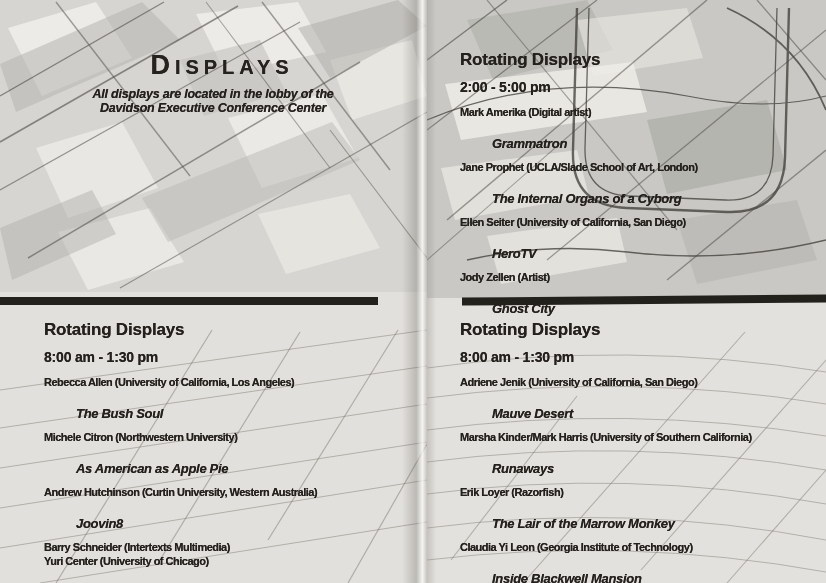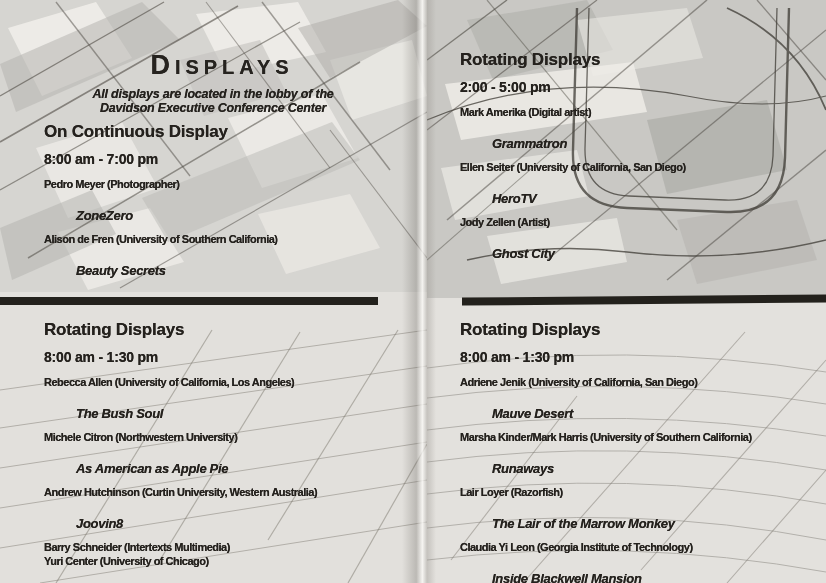--- a/index.html
+++ b/index.html
@@ -133,32 +133,20 @@
   </svg>
 
   <div class="gutter"></div>
 
   <div class="page-title txt">DISPLAYS</div>
   <div class="subtitle txt">
     <div>All displays are located in the lobby of the</div>
     <div>Davidson Executive Conference Center</div>
   </div>
 
-  <div class="section txt" style="left:44px; top:122px;">
-    <div class="sec-heading">On Continuous Display</div>
-    <div class="sec-time">8:00 am - 7:00 pm</div>
-    <div class="entry">
-      <div class="entry-name">Pedro Meyer (Photographer)</div>
-      <div class="entry-work">ZoneZero</div>
-    </div>
-    <div class="entry">
-      <div class="entry-name">Alison de Fren (University of Southern California)</div>
-      <div class="entry-work">Beauty Secrets</div>
-    </div>
-  </div>
 
   <div class="bar bar-left"></div>
 
   <div class="section txt" style="left:44px; top:320px;">
     <div class="sec-heading">Rotating Displays</div>
     <div class="sec-time">8:00 am - 1:30 pm</div>
     <div class="entry">
       <div class="entry-name">Rebecca Allen (University of California, Los Angeles)</div>
       <div class="entry-work">The Bush Soul</div>
     </div>
@@ -178,20 +166,24 @@
   </div>
 
   <div class="section txt" style="left:460px; top:50px;">
     <div class="sec-heading">Rotating Displays</div>
     <div class="sec-time">2:00 - 5:00 pm</div>
     <div class="entry">
       <div class="entry-name">Mark Amerika (Digital artist)</div>
       <div class="entry-work">Grammatron</div>
     </div>
     <div class="entry">
+      <div class="entry-name">Jane Prophet (UCLA/Slade School of Art, London)</div>
+      <div class="entry-work">The Internal Organs of a Cyborg</div>
+    </div>
+    <div class="entry">
       <div class="entry-name">Ellen Seiter (University of California, San Diego)</div>
       <div class="entry-work">HeroTV</div>
     </div>
     <div class="entry">
       <div class="entry-name">Jody Zellen (Artist)</div>
       <div class="entry-work">Ghost City</div>
     </div>
   </div>
 
   <div class="bar bar-right"></div>
@@ -201,21 +193,21 @@
     <div class="sec-time">8:00 am - 1:30 pm</div>
     <div class="entry">
       <div class="entry-name">Adriene Jenik (University of California, San Diego)</div>
       <div class="entry-work">Mauve Desert</div>
     </div>
     <div class="entry">
       <div class="entry-name">Marsha Kinder/Mark Harris (University of Southern California)</div>
       <div class="entry-work">Runaways</div>
     </div>
     <div class="entry">
-      <div class="entry-name">Lair Loyer (Razorfish)</div>
+      <div class="entry-name">Erik Loyer (Razorfish)</div>
       <div class="entry-work">The Lair of the Marrow Monkey</div>
     </div>
     <div class="entry">
       <div class="entry-name">Claudia Yi Leon (Georgia Institute of Technology)</div>
       <div class="entry-work">Inside Blackwell Mansion</div>
     </div>
   </div>
 
 </div>
 

